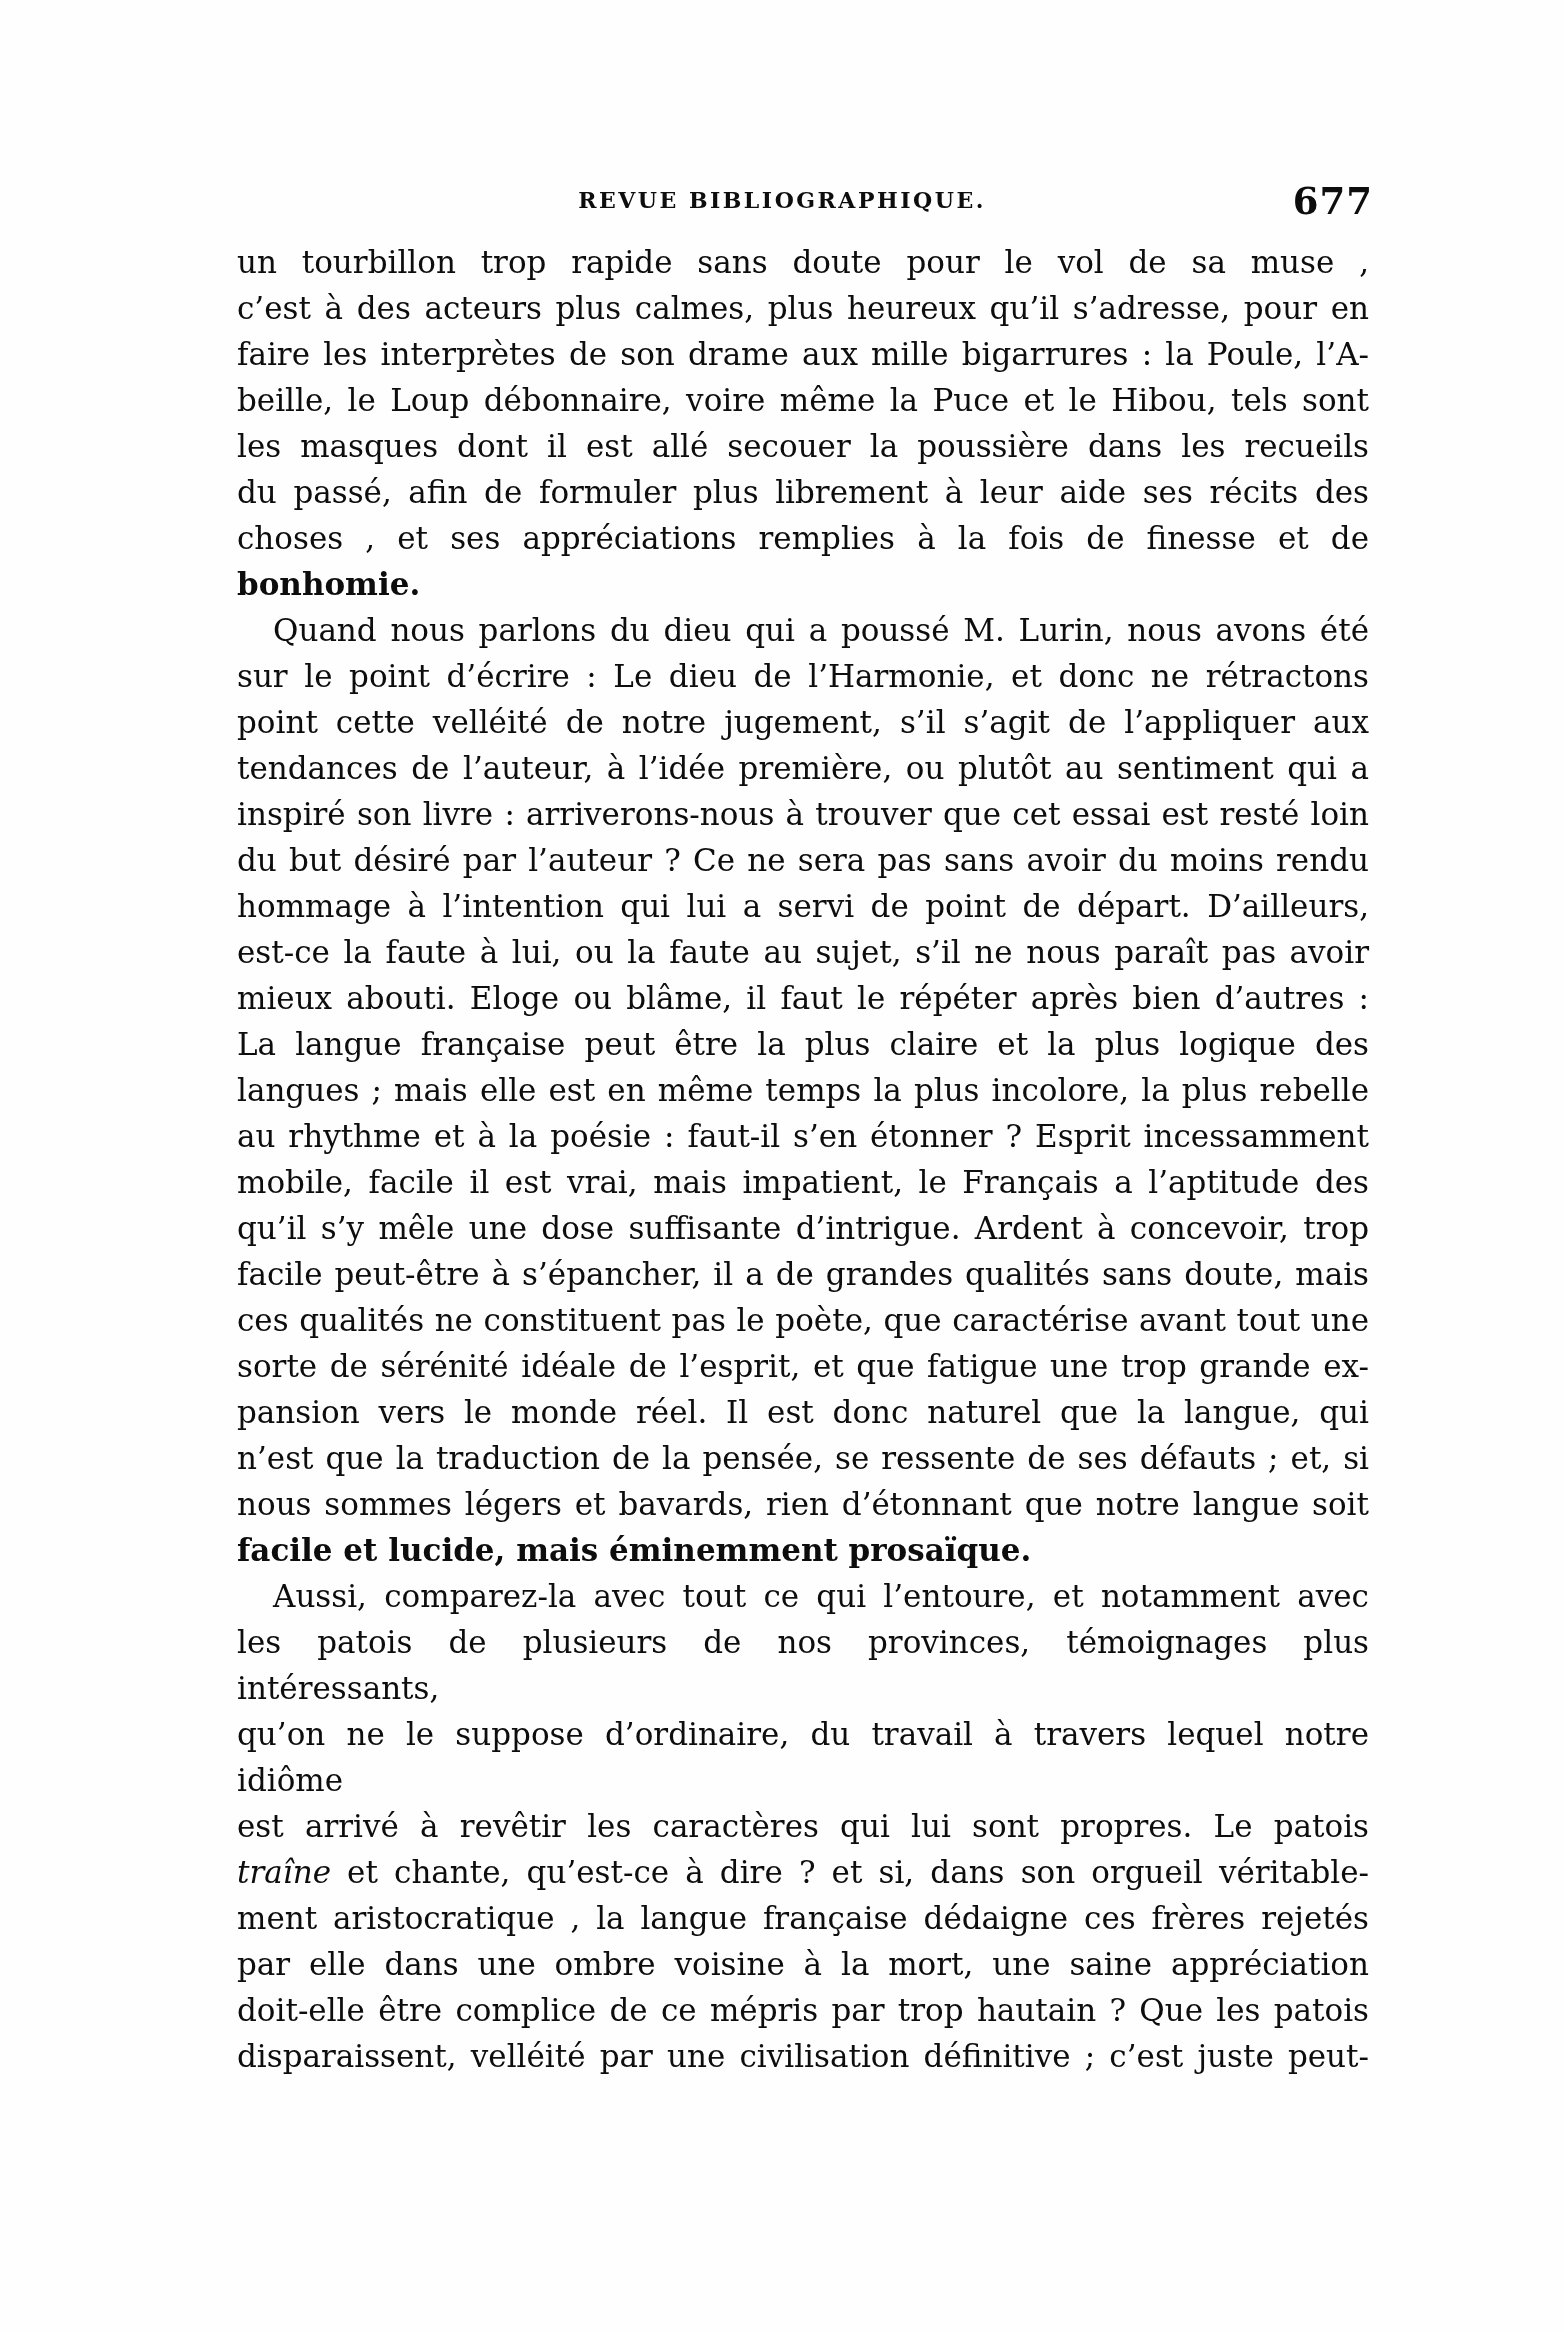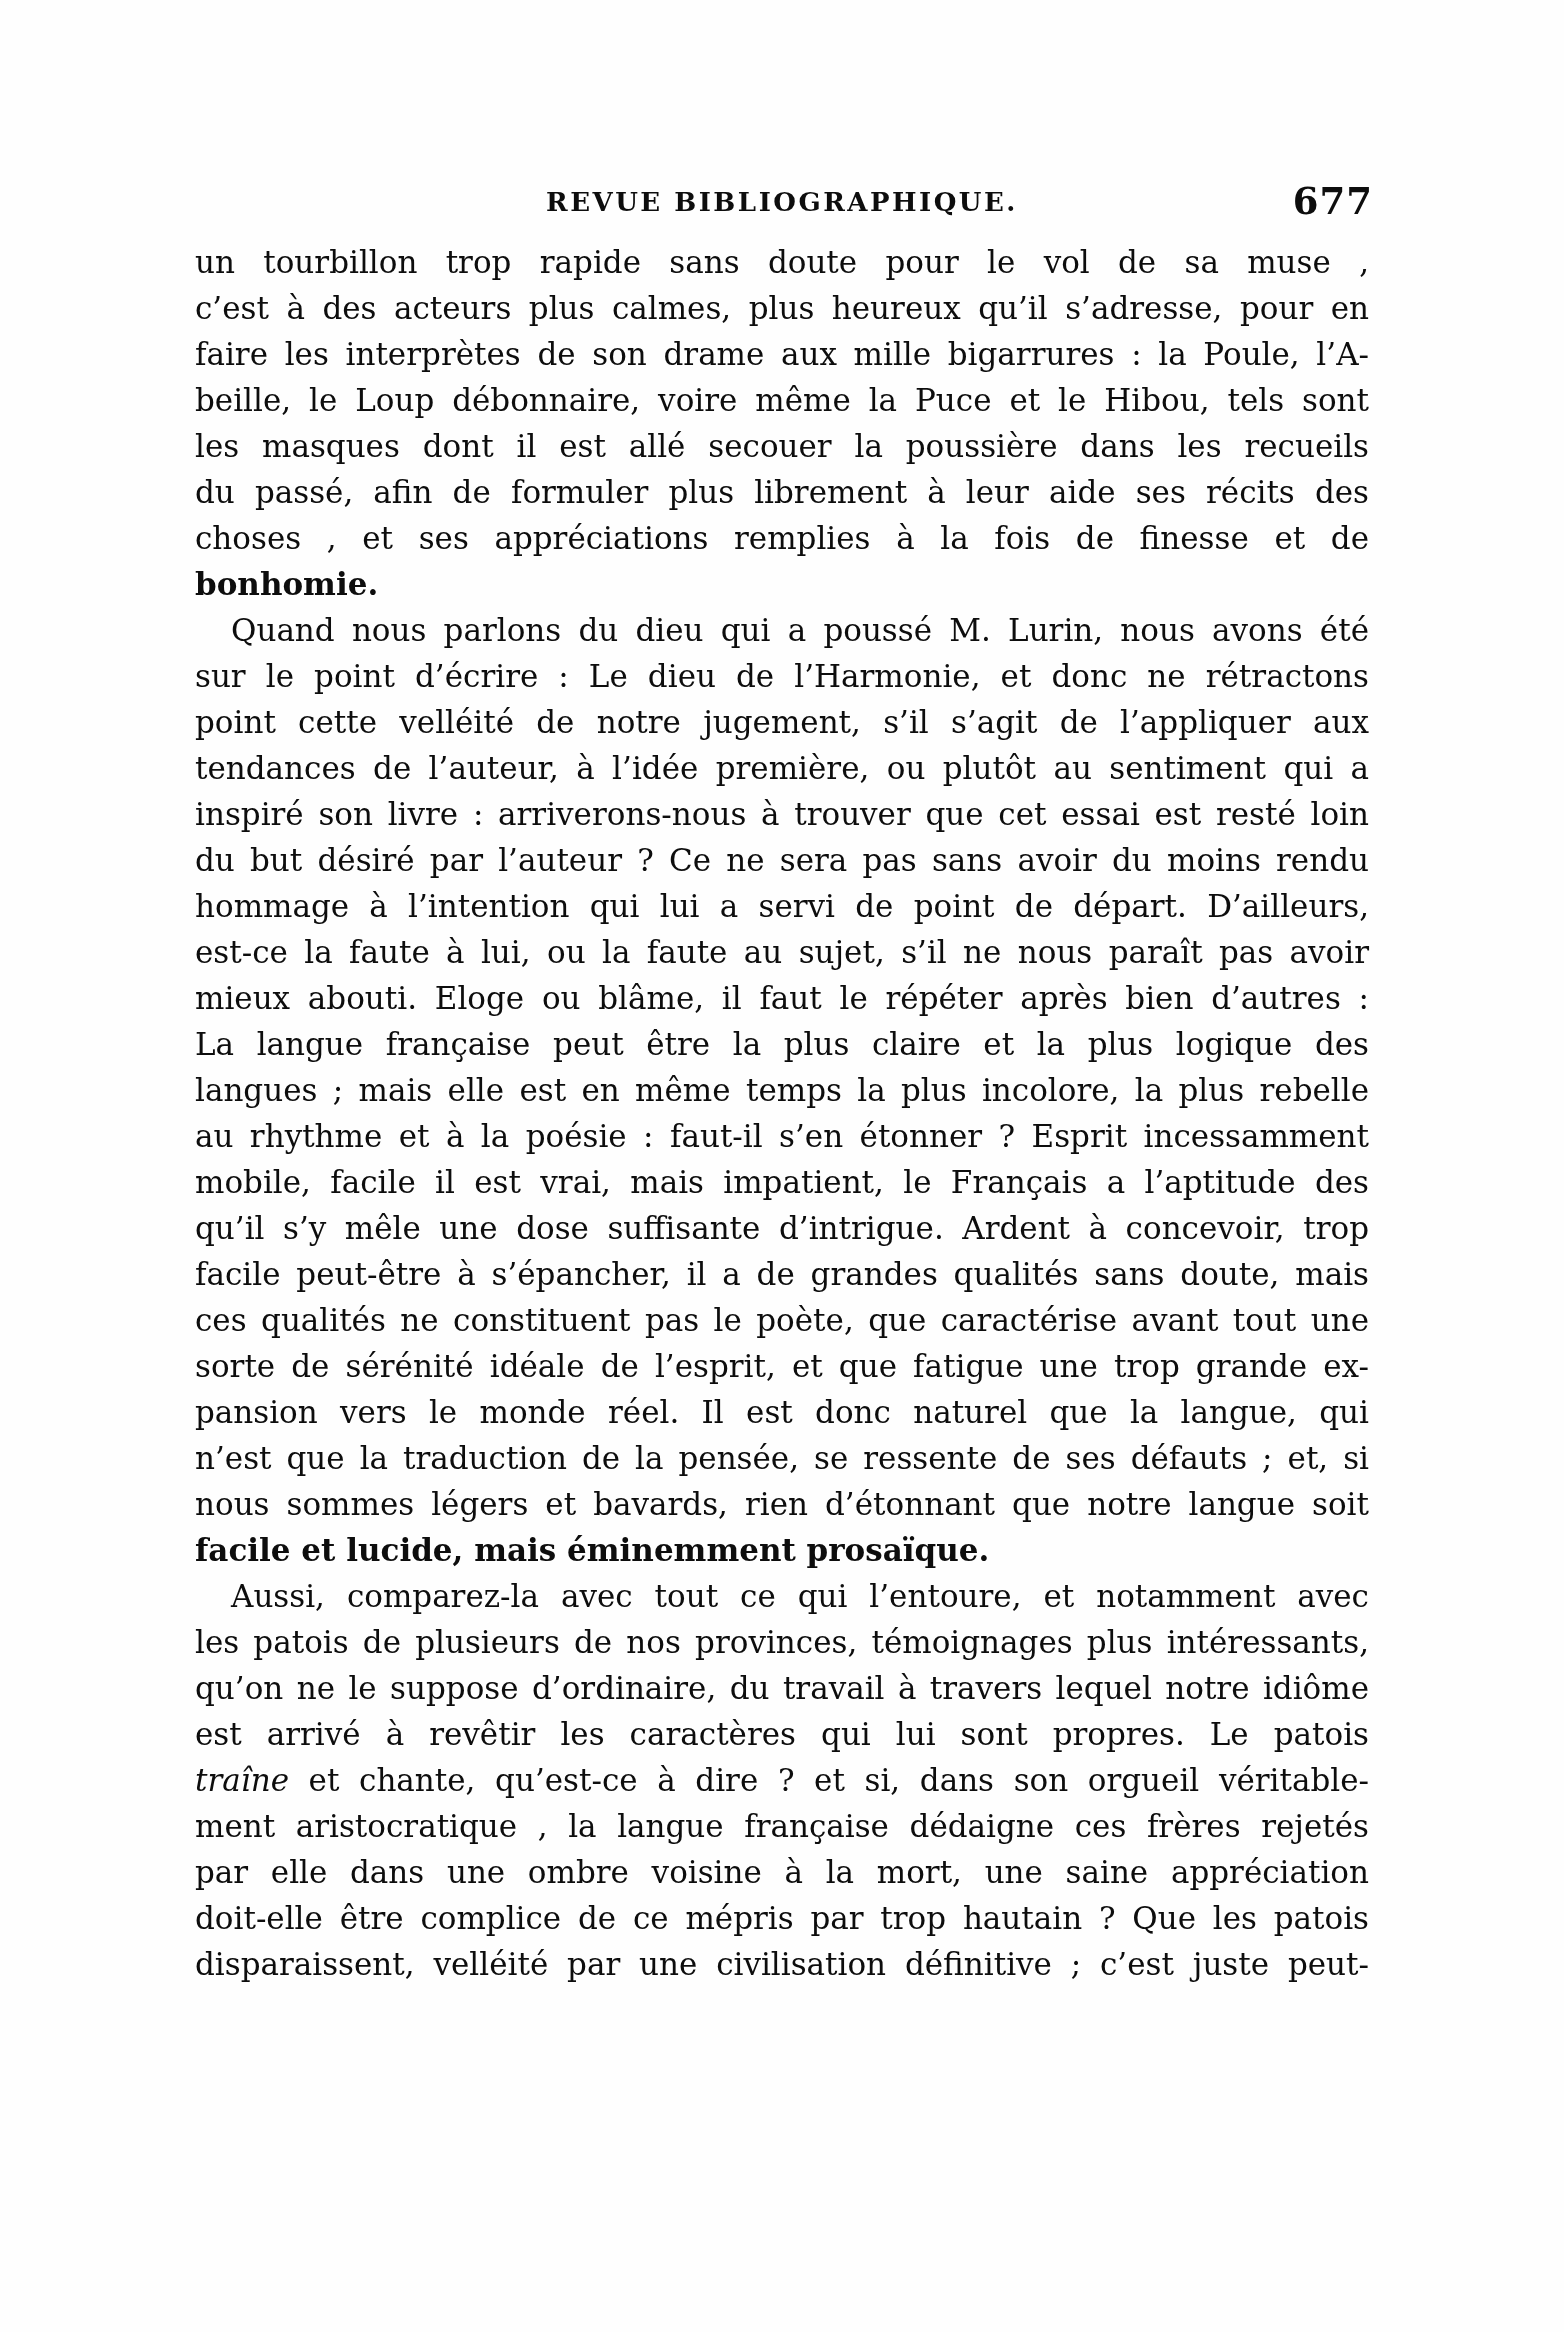--- a/index.html
+++ b/index.html
@@ -8,21 +8,21 @@
     width:1564px;height:2332px;
     background:#fefefe;
     font-family:"DejaVu Serif", serif;
     color:#0d0d0d;
     overflow:hidden;
   }
   .running-title{
     position:absolute;
     left:195px;top:187px;width:1174px;
     text-align:center;
-    font-size:26px;font-weight:700;
+    font-size:22px;font-weight:700;
     letter-spacing:2.5px;
     white-space:nowrap;
   }
   .page-number{
     position:absolute;
     top:179px;right:191px;
     font-size:37px;font-weight:700;
     letter-spacing:1px;
     text-align:right;
   }
@@ -30,20 +30,21 @@
     position:absolute;
     left:195px;top:239px;width:1174px;
     font-size:31px;
     line-height:46px;
     text-align:justify;
   }
   .line{
     text-align:justify;
     text-align-last:justify;
     overflow:visible;
+    margin-left:42px;
   }
   .line.end{text-align-last:left;font-weight:bold;}
   .line.ind{text-indent:36px;}
   .it{font-style:italic;}
 </style>
 </head>
 <body>
 
 <div class="page">
 

